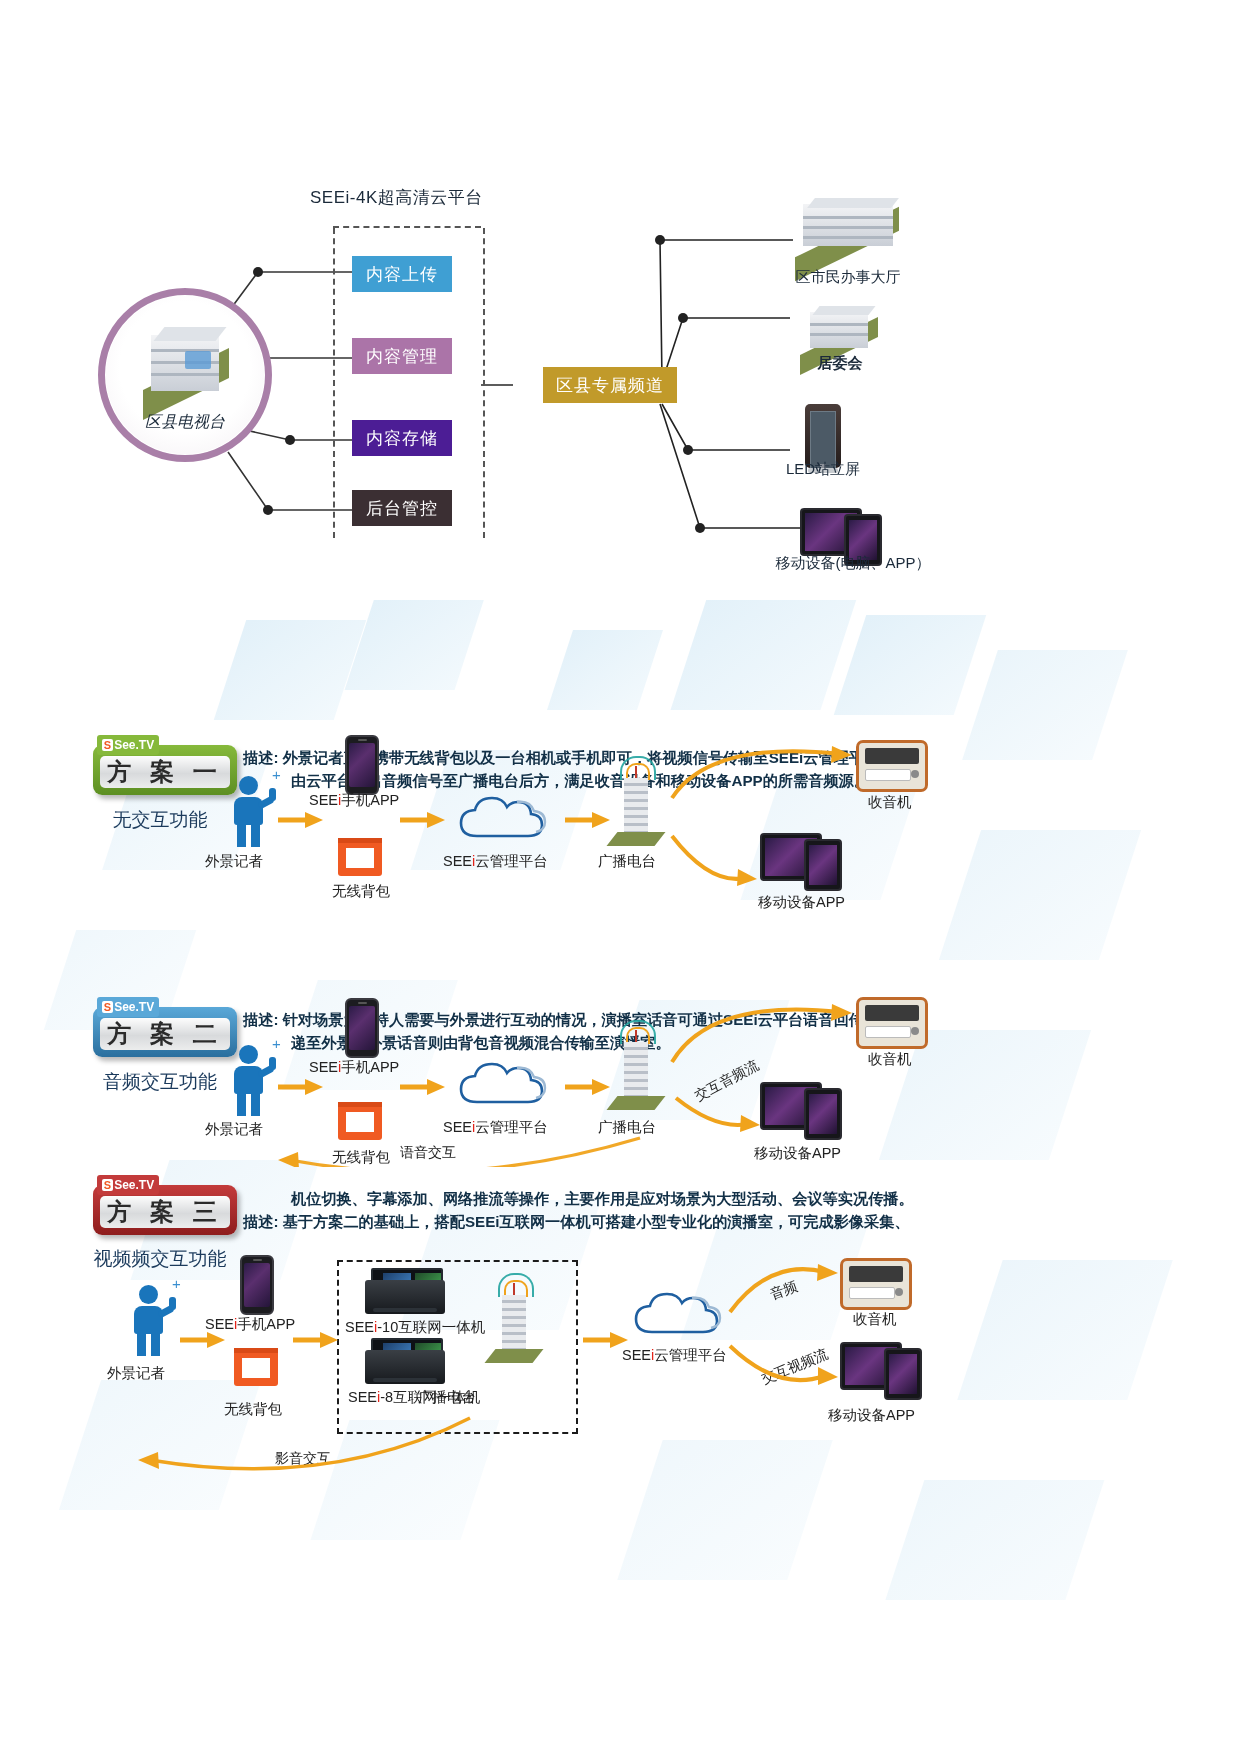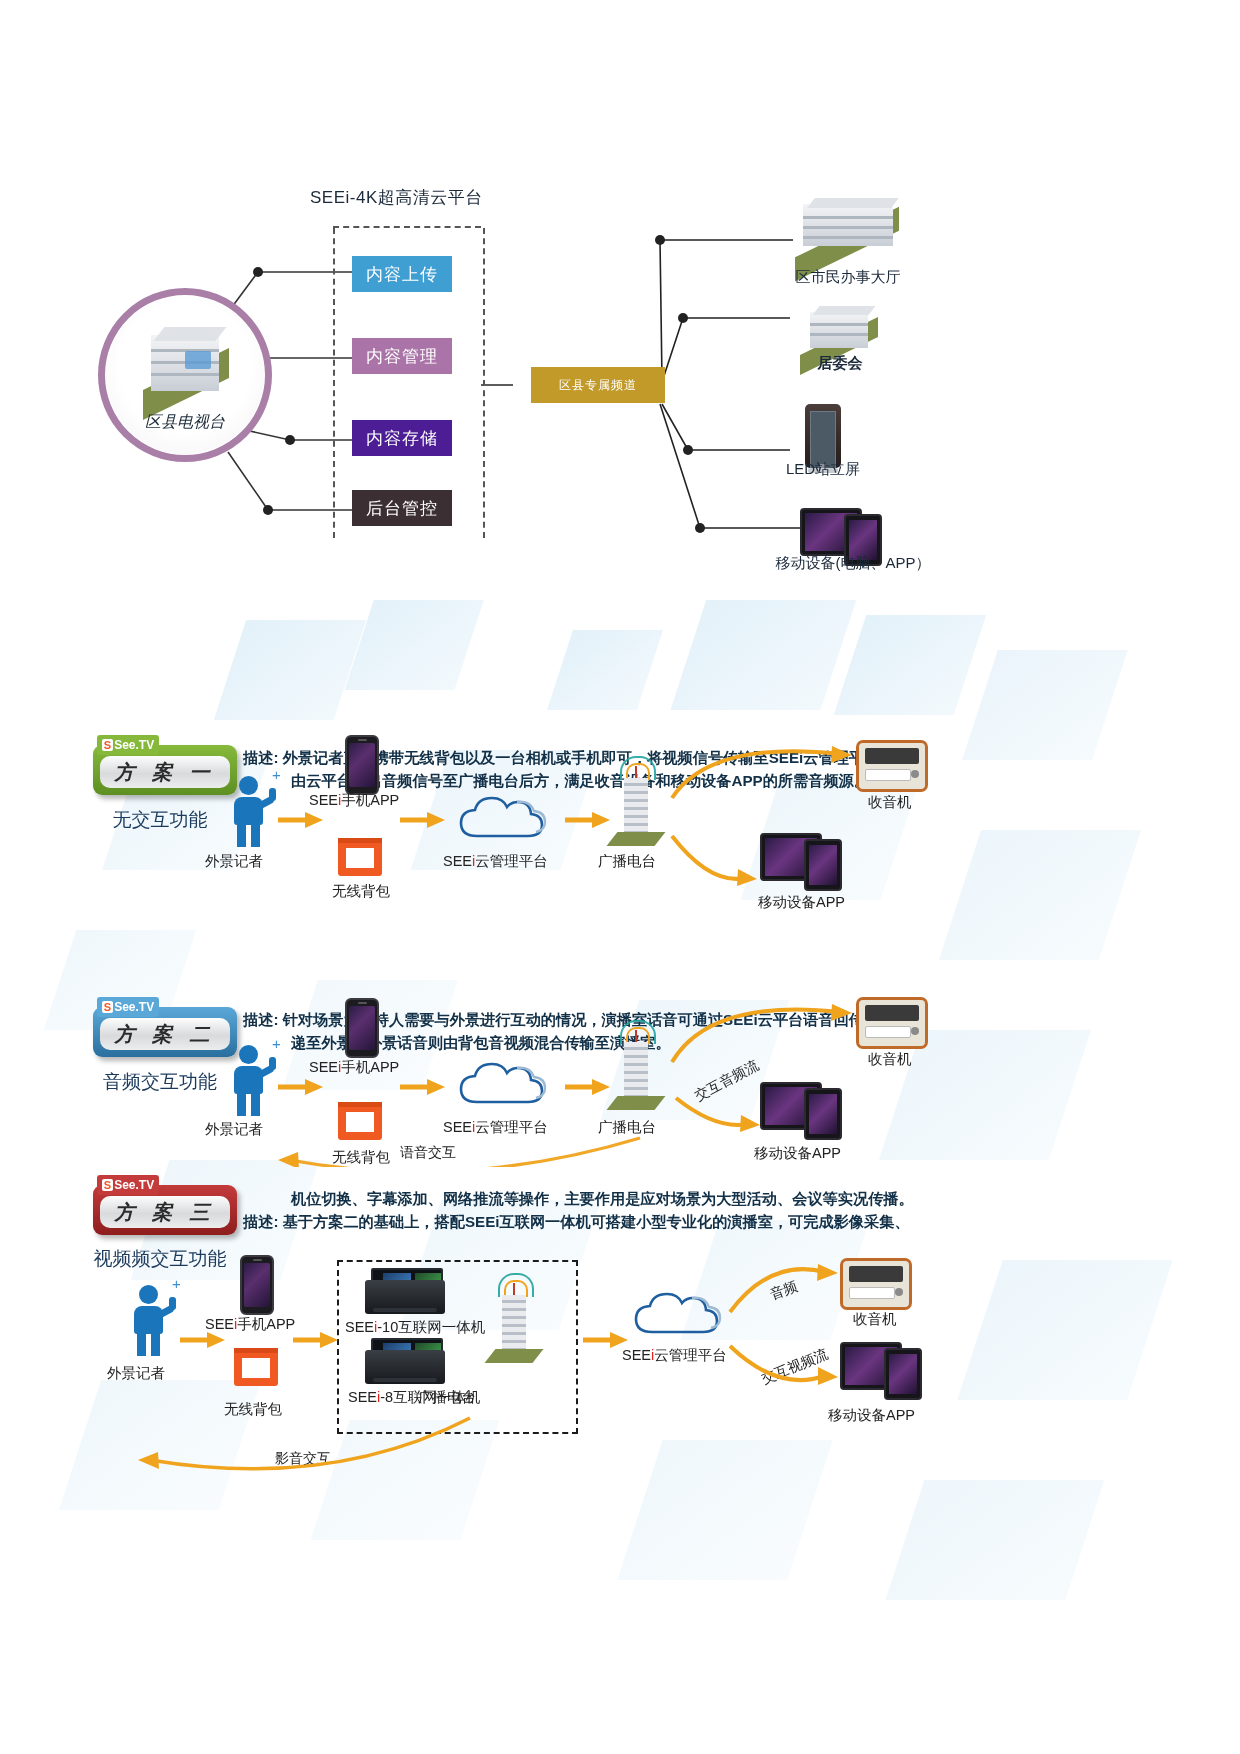--- a/index.html
+++ b/index.html
@@ -21,44 +21,44 @@
   .dashbox{position:absolute;left:333px;top:228px;width:148px;height:310px;border:2px dashed #555;border-right:2px dashed #555;border-left:2px dashed #555;border-top:none;border-bottom:none;}
   .dashbox:before{content:"";position:absolute;left:-2px;top:-2px;width:148px;height:0;border-top:2px dashed #555;}
   .dashbox:after{content:"";position:absolute;left:-2px;bottom:-2px;width:148px;height:0;border-top:0;}
 
   .chip{position:absolute;width:100px;height:36px;display:flex;align-items:center;justify-content:center;
         color:#fff;font-size:17px;letter-spacing:1px;}
   .chip.upload{left:352px;top:256px;background:#3f9fd3;}
   .chip.manage{left:352px;top:338px;background:#ab74a8;}
   .chip.store {left:352px;top:420px;background:#4c1d95;}
   .chip.admin {left:352px;top:490px;background:#3b2f33;}
-  .chip.channel{left:531px;top:367px;width:134px;height:36px;background:#c19a2a;font-size:12px;}
+  .chip.channel{left:543px;top:367px;width:134px;height:36px;background:#c19a2a;font-size:17px;}
 
   .tvcircle{position:absolute;left:98px;top:288px;width:160px;height:160px;border-radius:50%;
             border:7px solid #a97fa8;background:radial-gradient(circle at 50% 45%,#ffffff 55%,#f2eef2 100%);
             box-shadow:0 0 0 1px #fff inset;font-style:italic;}
   .tvcircle .label{position:absolute;left:0;right:0;bottom:22px;text-align:center;font-size:16px;color:#1b2a3a;}
 
   
   .bldg{position:absolute;}
   .bldg .base{position:absolute;background:#7f8f4a;transform:skewY(-26deg);}
   .bldg .body{position:absolute;background:linear-gradient(180deg,#f3f4f6,#c9ced6);}
   .bldg .top2{position:absolute;background:#e8eaee;transform:skewX(-38deg);}
   .bldg .stripe{position:absolute;background:#aeb6c0;height:3px;}
 
   .node-label{position:absolute;font-size:15px;color:#1b2a3a;text-align:center;}
 
   
   .scheme{position:absolute;left:0;width:1240px;z-index:4;}
   .badge{position:absolute;width:144px;height:50px;border-radius:9px;
          box-shadow:3px 4px 5px rgba(0,0,0,.28);}
-  .badge .inner{position:absolute;left:7px;top:11px;right:7px;bottom:7px;border-radius:10px;
+  .badge .inner{position:absolute;left:7px;top:11px;right:7px;bottom:7px;border-radius:5px;
          background:linear-gradient(180deg,#fdfdfd,#d8dadc 55%,#eceded);
          display:flex;align-items:center;justify-content:center;
-         font-size:20px;font-weight:bold;letter-spacing:6px;color:#2b2b2b;font-style:italic;}
+         font-size:24px;font-weight:bold;letter-spacing:6px;color:#2b2b2b;}
   .badge .tvlogo{position:absolute;left:4px;top:-10px;width:62px;height:20px;border-radius:3px;
          display:flex;align-items:center;justify-content:center;font-size:12px;font-weight:bold;color:#fff;}
   .badge.green{background:linear-gradient(180deg,#86b93b,#5d8f22);}
   .badge.green .tvlogo{background:#86b93b;}
   .badge.blue{background:linear-gradient(180deg,#5aa8d8,#2a6f9e);}
   .badge.blue .tvlogo{background:#5aa8d8;}
   .badge.red{background:linear-gradient(180deg,#c33b3b,#8e1d1d);}
   .badge.red .tvlogo{background:#c33b3b;}
   .tvlogo .s{color:#f15a24;background:#fff;border-radius:2px;padding:0 2px;margin-right:1px;font-size:11px;}
 

